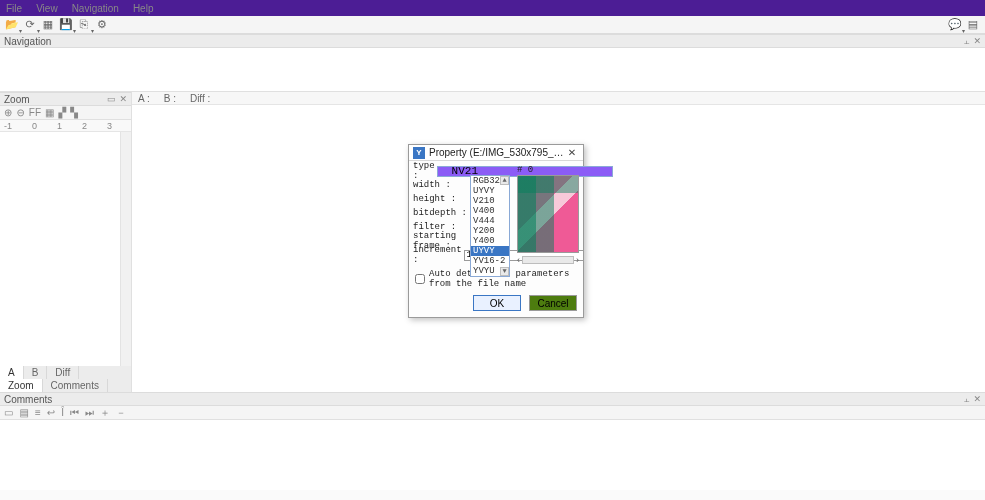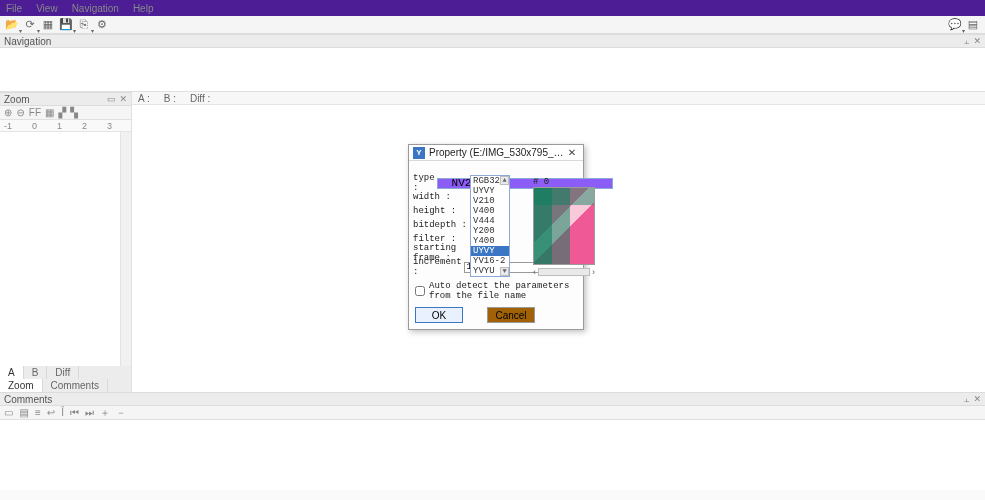--- a/index.html
+++ b/index.html
@@ -163,23 +163,22 @@
     font-size: 10px;
   }
   .dlg-title .ico {
     width:12px;height:12px;background:#3a76c4;margin-right:4px;
     display:flex;align-items:center;justify-content:center;color:#fff;font-size:8px;font-weight:bold;
   }
   .dlg-title .ttl { flex:1; white-space:nowrap; overflow:hidden; text-overflow:ellipsis;}
   .dlg-title .close { width:14px;text-align:center;color:#444;}
   .dlg-body {
     display:flex;
-    gap:20px;
+    gap:4px;
     padding: 4px 4px 2px 4px;
-    margin-top: 12px;
   }
   .form-col {
     width: 100px;
     display:flex; flex-direction:column; gap:2px;
     font-family: "Courier New", monospace;
     font-size: 9px;
   }
   .frow { display:flex; align-items:center; gap:2px; height:12px;}
   .frow label { width:68px; }
   .frow input.sel {
@@ -227,27 +226,27 @@
   .preview-scroll .track { flex:1; height:8px; background:#e9e9e9; border:1px solid #bdbdbd;}
   .checks {
     padding: 2px 6px 4px 6px;
     font-family:"Courier New",monospace;
     font-size:9px;
     display:flex; flex-direction:column; gap:2px;
   }
   .checks label { display:flex; align-items:center; gap:4px;}
   .checks input { width:10px; height:10px; margin:0;}
   .dlg-buttons {
-    display:flex; justify-content:flex-start; gap:24px;
+    display:flex; justify-content:flex-end; gap:8px;
     padding: 2px 6px 6px 6px;
   }
   .dlg-buttons button {
     width:48px; height:16px;
     font-size:10px;
-    background:#a16207;
+    background:#4d7c0f;
     border:1px solid #9a9a9a;
   }
   .dlg-buttons button.primary { border:1px solid #3a76c4; background:#e9f1ff;}
 </style>
 </head>
 <body>
 
 <div class="menubar">
   <span>File</span>
   <span>View</span>

